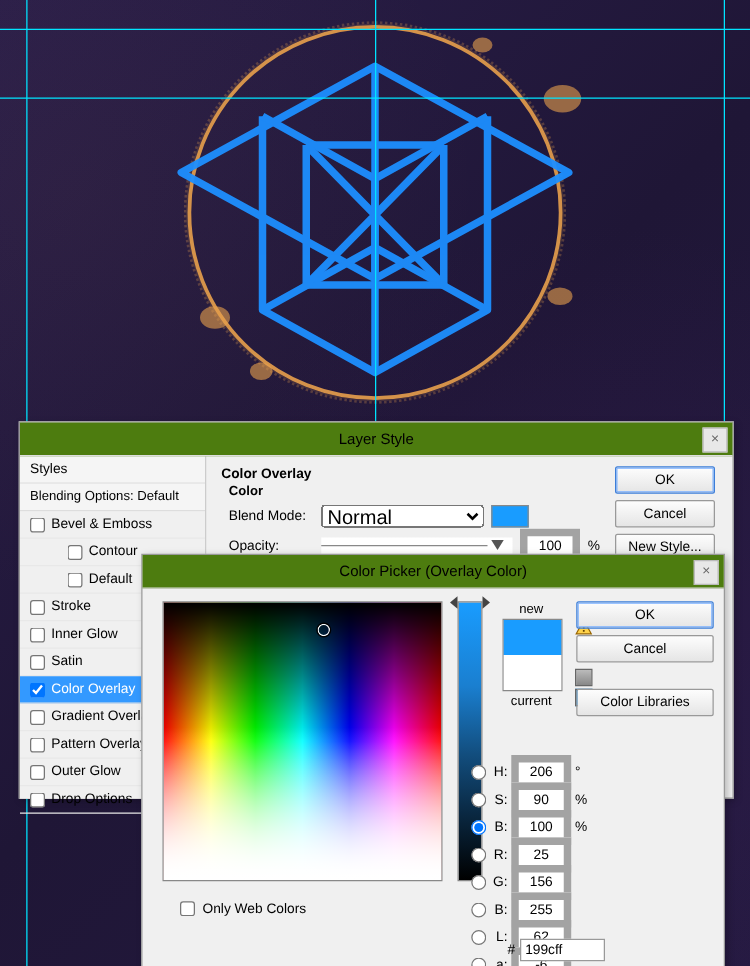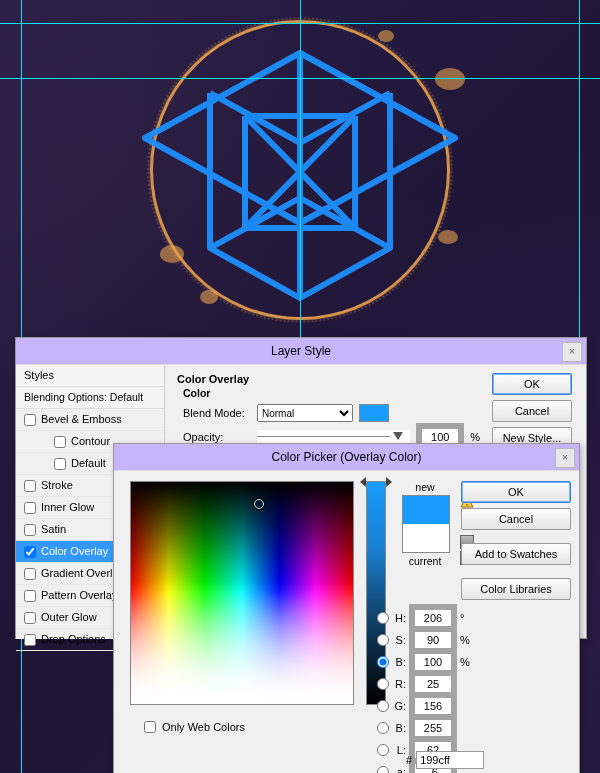--- a/index.html
+++ b/index.html
@@ -10,38 +10,38 @@
 .guide{position:absolute;background:#00e5ff;}
 .gv{width:1px;height:100%;top:0}
 .gh{height:1px;width:100%;left:0}
 .circle{position:absolute;left:150px;top:20px;width:300px;height:300px;border-radius:50%;border:3px solid #e8a04c;box-sizing:border-box;opacity:.9;
  box-shadow:0 0 0 1px rgba(232,160,76,.2)}
 .circle::after{content:"";position:absolute;inset:-6px;border-radius:50%;border:2px dotted rgba(232,160,76,.3)}
 .cube-svg{position:absolute;left:120px;top:38px;width:360px;height:300px}
 .splat{position:absolute;border-radius:50%;background:rgba(232,160,76,.6);filter:blur(.5px)}
 
 .dialog{position:absolute;background:#f0f0f0;border:1px solid #999;box-shadow:2px 2px 6px rgba(0,0,0,.25);font-size:11px;color:#000}
-.titlebar{height:26px;line-height:26px;text-align:center;position:relative;font-size:12px;background:#c4b5fd;border-bottom:1px solid #ddd}
+.titlebar{height:26px;line-height:26px;text-align:center;position:relative;font-size:12px;background:#4d7c0f;border-bottom:1px solid #ddd}
 .closebtn{position:absolute;right:4px;top:4px;width:18px;height:18px;background:#e8e8e8;border:1px solid #bbb;color:#666;text-align:center;line-height:16px;font-size:11px}
 
 .ls{left:15px;top:337px;width:570px;height:300px}
 .ls .body{display:flex;height:calc(100% - 26px)}
 .ls-left{width:148px;border-right:1px solid #ccc;background:#f0f0f0}
 .ls-left .hdr{height:21px;line-height:21px;padding-left:8px;border-bottom:1px solid #ddd;background:#f5f5f5}
 .ls-left .blend{height:21px;line-height:21px;padding-left:8px;border-bottom:1px solid #ddd;background:#f5f5f5;font-size:10.5px}
 .ls-item{height:21px;line-height:21px;padding-left:8px;display:flex;align-items:center;gap:5px;border-bottom:1px solid #e8e8e8}
 .ls-item.indent{padding-left:38px}
 .ls-item input[type=checkbox]{margin:0;width:12px;height:12px}
 .ls-item.sel{background:#3399ff;color:#fff}
 .ls-mid{flex:1;padding:8px 12px}
 .ls-mid .group-title{font-weight:bold;margin-bottom:2px}
 .ls-mid .sub{padding-left:6px}
 .row{display:flex;align-items:center;gap:6px;height:22px;margin:2px 0}
 .lbl{}
-select{font-size:10px;height:18px;width:96px}
+select{font-size:16px;height:18px;width:130px}
 .swatch{width:28px;height:16px;border:1px solid #888}
 .slider{flex:1;height:14px;position:relative;background:linear-gradient(#fff,#fff);border:none}
 .slider::before{content:"";position:absolute;left:0;right:20px;top:6px;height:1px;background:#888}
 .slider .thumb{position:absolute;top:2px;width:0;height:0;border-left:5px solid transparent;border-right:5px solid transparent;border-top:8px solid #555}
 .numbox{width:36px;height:16px;border:6px solid #a3a3a3;background:#fff;text-align:center;font-size:11px;padding:0}
 .ls-right{width:86px;padding:8px 8px 0 0}
 .btn{display:block;width:78px;height:20px;line-height:20px;border:1px solid #999;background:linear-gradient(#fdfdfd,#e5e5e5);text-align:center;margin-bottom:5px;border-radius:2px;font-size:11px}
 .btn.default{border-color:#3b7dd8;box-shadow:0 0 0 1px #7ab0ff inset}
 
 .cp{left:113px;top:443px;width:465px;height:336px}
@@ -224,21 +224,20 @@
           <rect x="6.3" y="9" width="1.4" height="1.4" fill="#664400"></rect>
         </svg>
       <div class="gamut"></div>
       <div class="gamut-sw"></div>
     </div>
 
     <div class="cp-right">
       <div class="btn default">OK</div>
       <div class="btn">Cancel</div>
       <div style="height:8px"></div>
-      <div class="btn">Add to Swatches</div>
       <div style="height:8px"></div>
       <div class="btn">Color Libraries</div>
     </div>
 
     <div class="fields">
       <div class="fcol left">
         <div class="frow">
             <input type="radio" style="">
             <span class="flab">H:</span>
             <input class="numbox" value="206" style="">

